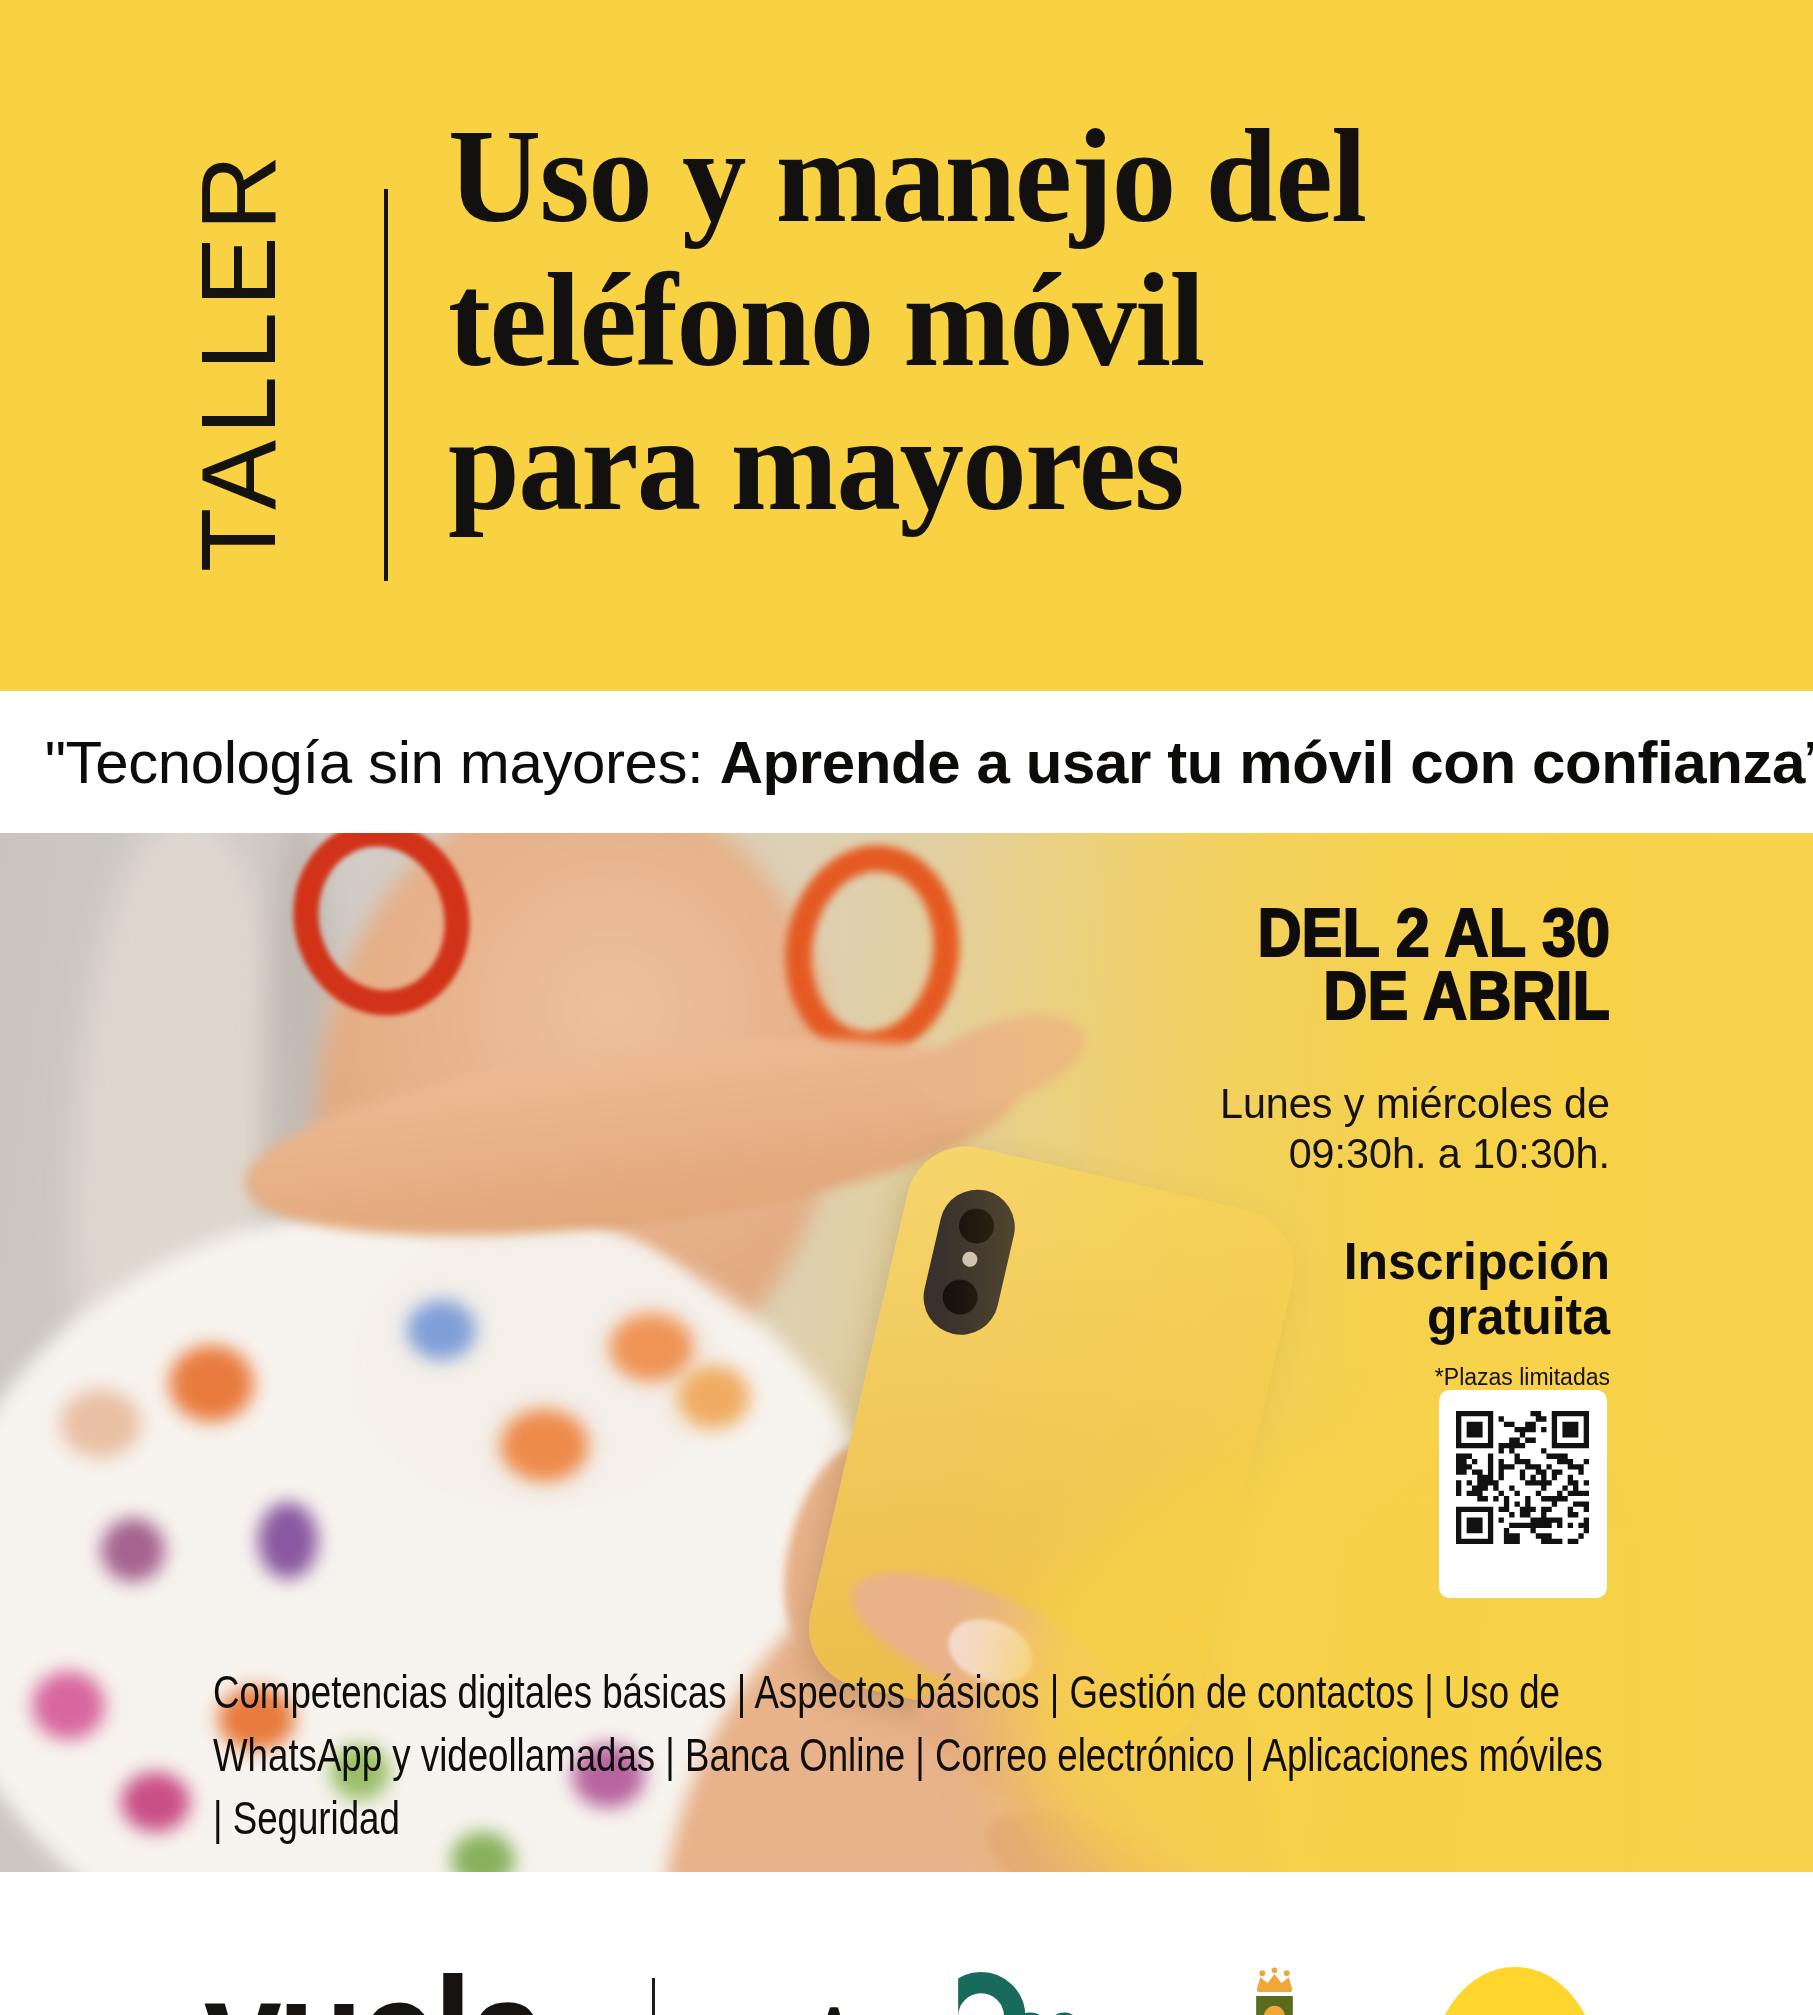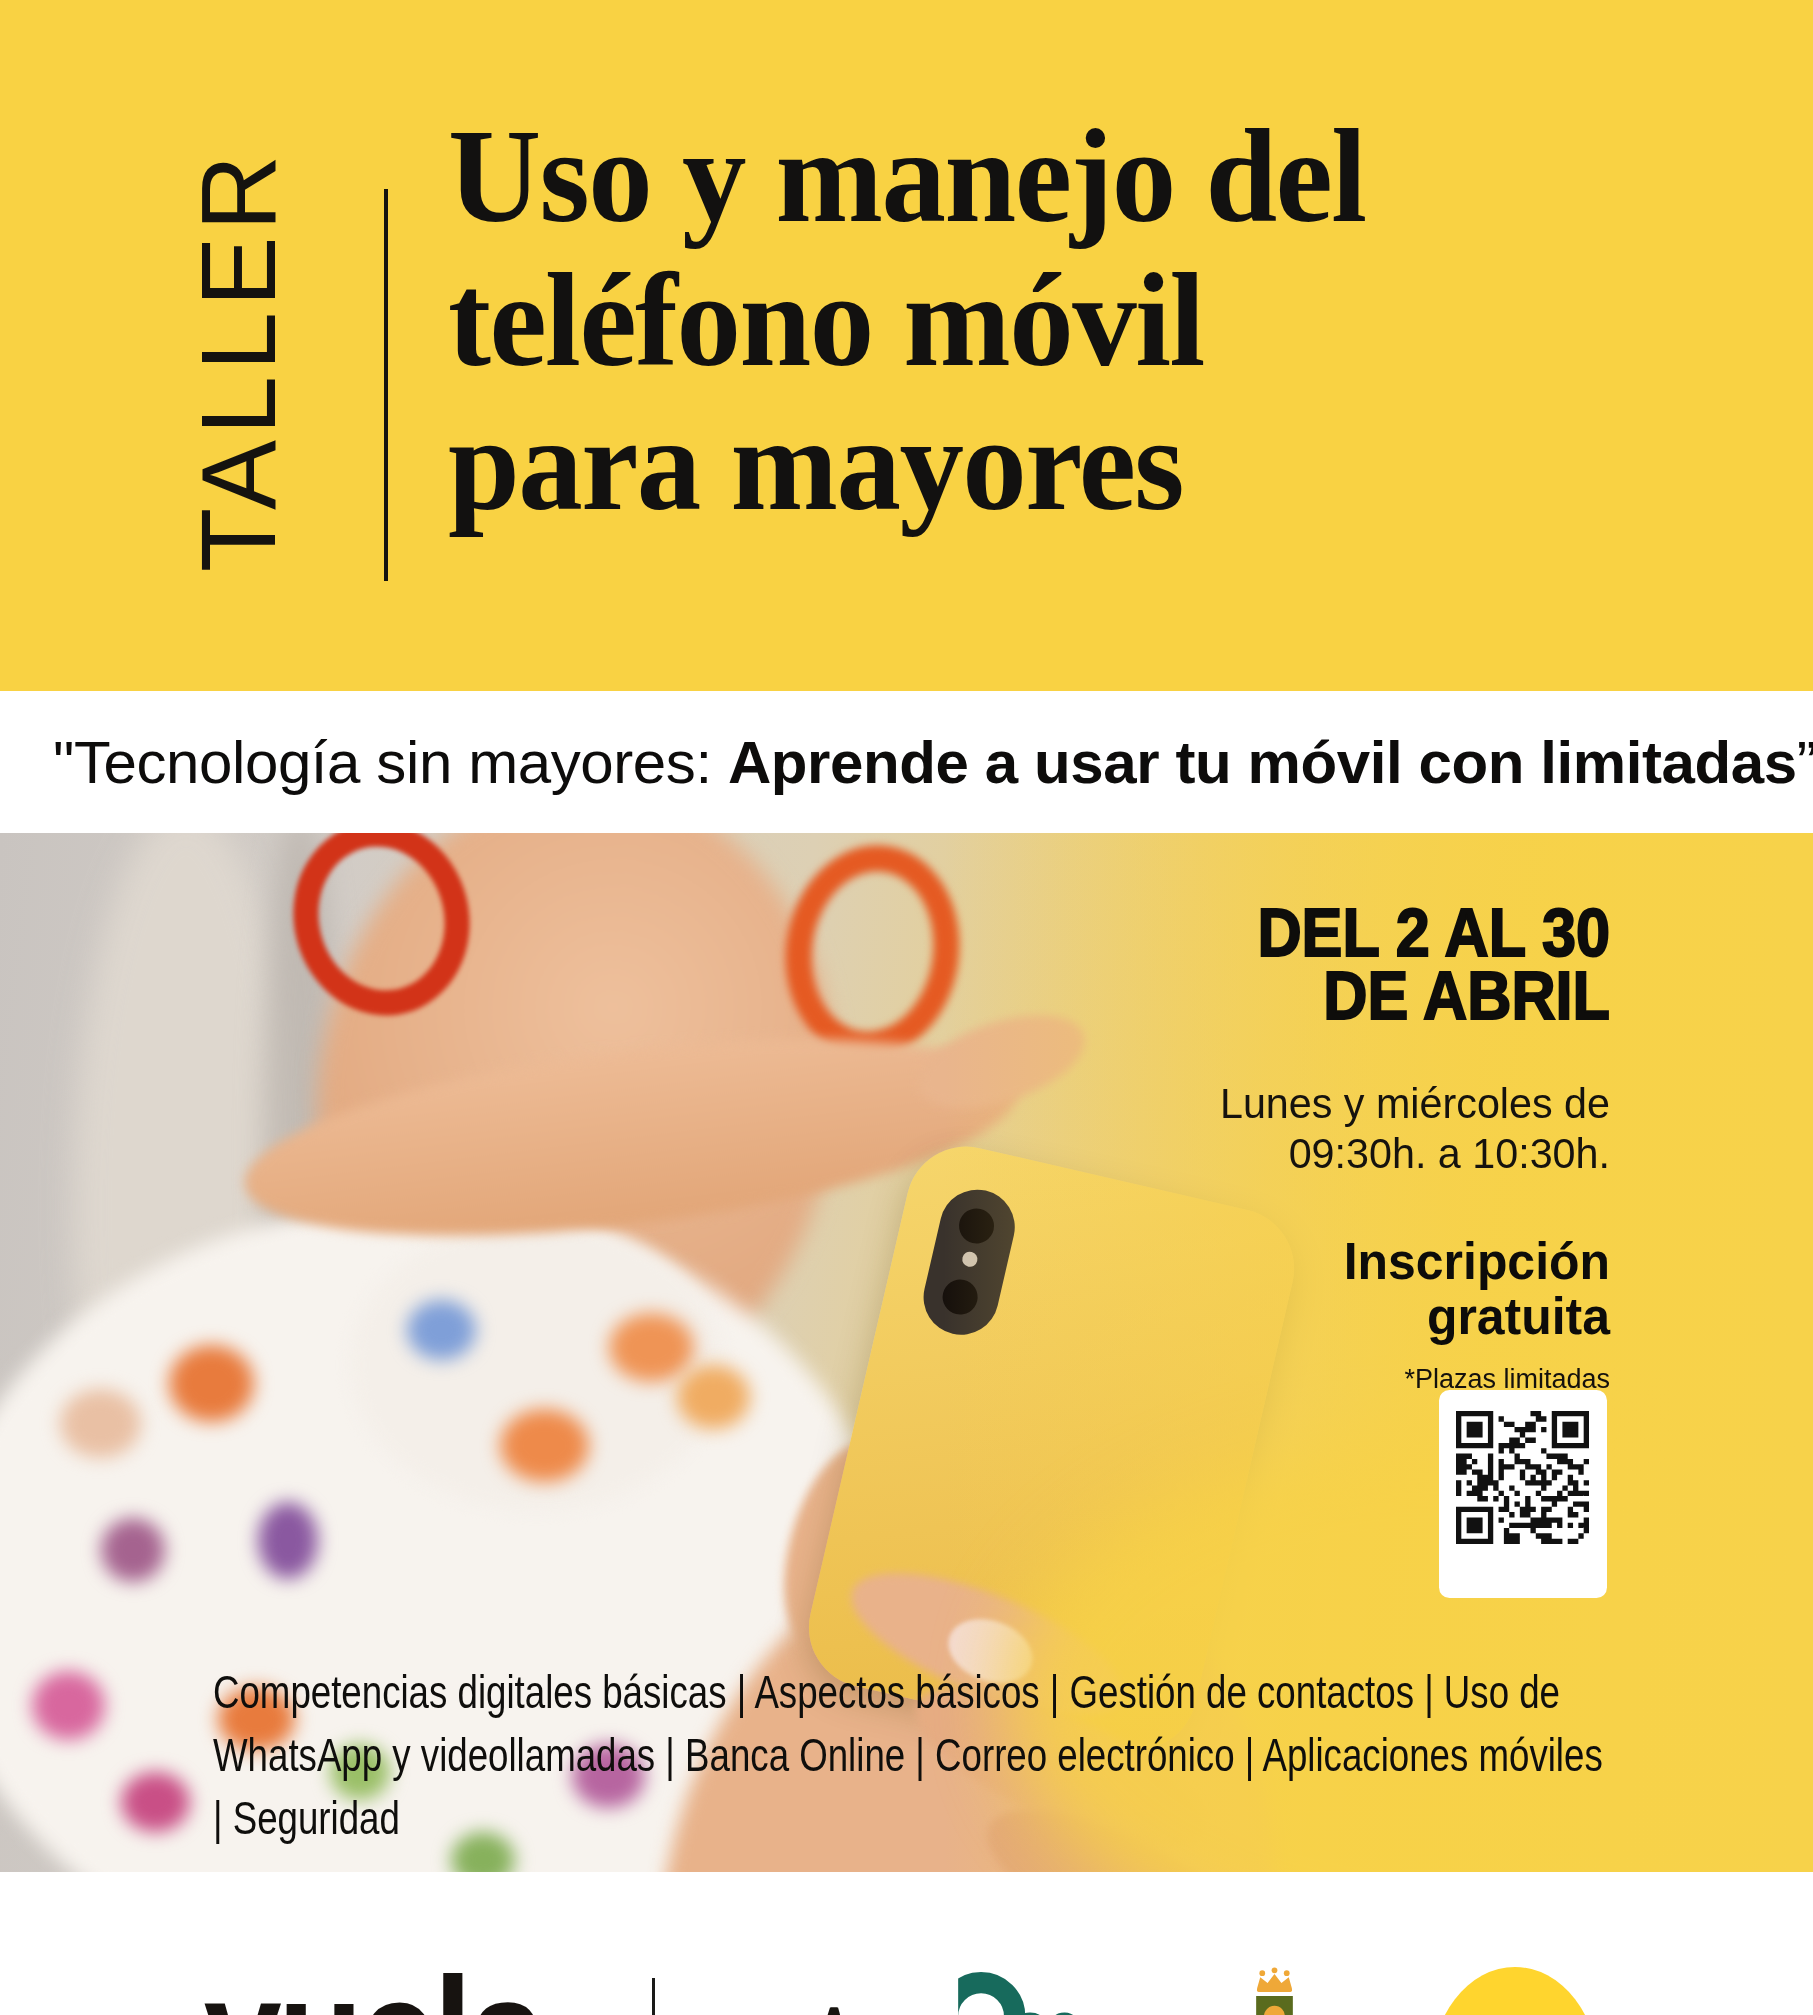--- a/index.html
+++ b/index.html
@@ -64,21 +64,21 @@
       background:rgba(247,210,70,.8);filter:blur(36px);}
 
   
   .info{position:absolute;right:204px;top:0;width:887px;text-align:right;color:#0e0d0b;}
   .dates{position:absolute;right:0;top:68px;width:887px;font-weight:700;font-size:68px;line-height:63px;
          letter-spacing:0;-webkit-text-stroke:2px #0e0d0b;transform:scaleX(.9);transform-origin:right top;}
   .schedule{position:absolute;right:0;top:245px;width:887px;font-size:43px;line-height:50px;color:#16130e;
          transform:scaleX(.96);transform-origin:right top;}
   .registration{position:absolute;right:0;top:401px;width:887px;font-weight:700;font-size:52px;line-height:55px;color:#0d0c0a;
          transform:scaleX(.96);transform-origin:right top;}
-  .note{position:absolute;right:0;top:531px;width:887px;font-size:27px;color:#14110d;}
+  .note{position:absolute;right:0;top:531px;width:887px;font-size:23px;color:#14110d;}
   .qr-box{position:absolute;right:3.2px;top:557px;width:168px;height:208px;background:#ffffff;border-radius:10.5px;
           display:flex;justify-content:center;}
   .qr-box svg{margin-top:21px;}
 
   .topics{position:absolute;left:213px;top:827px;width:1805px;margin:0;
           font-size:47px;line-height:63px;color:#0f0e0c;
           transform:scaleX(.78);transform-origin:left top;}
 
   
   .footer{position:absolute;left:0;top:1872px;width:1814px;height:395px;background:#ffffff;}
@@ -102,21 +102,21 @@
     <div class="banner-divider"></div>
     <h1 class="title"><span>Uso y manejo del</span><br>
       <span>teléfono móvil</span><br>
       <span>para mayores</span>
     </h1>
   </section>
 
   <section class="tagline">
     <span class="txt">"</span>
       <span class="txt">Tecnología sin mayores: </span>
-      <span class="txt bold">Aprende a usar tu móvil con limitadas</span>
+      <span class="txt bold">Aprende a usar tu móvil con confianza</span>
       <span class="txt">”</span>
     <span class="arrow-icon">
         <i class="bar"></i>
       </span>
     <span class="phone-icon"></span>
   </section>
 
   <section class="photo">
     <div class="blob ph-pillar"></div>
     <div class="blob ph-pillar2"></div>

